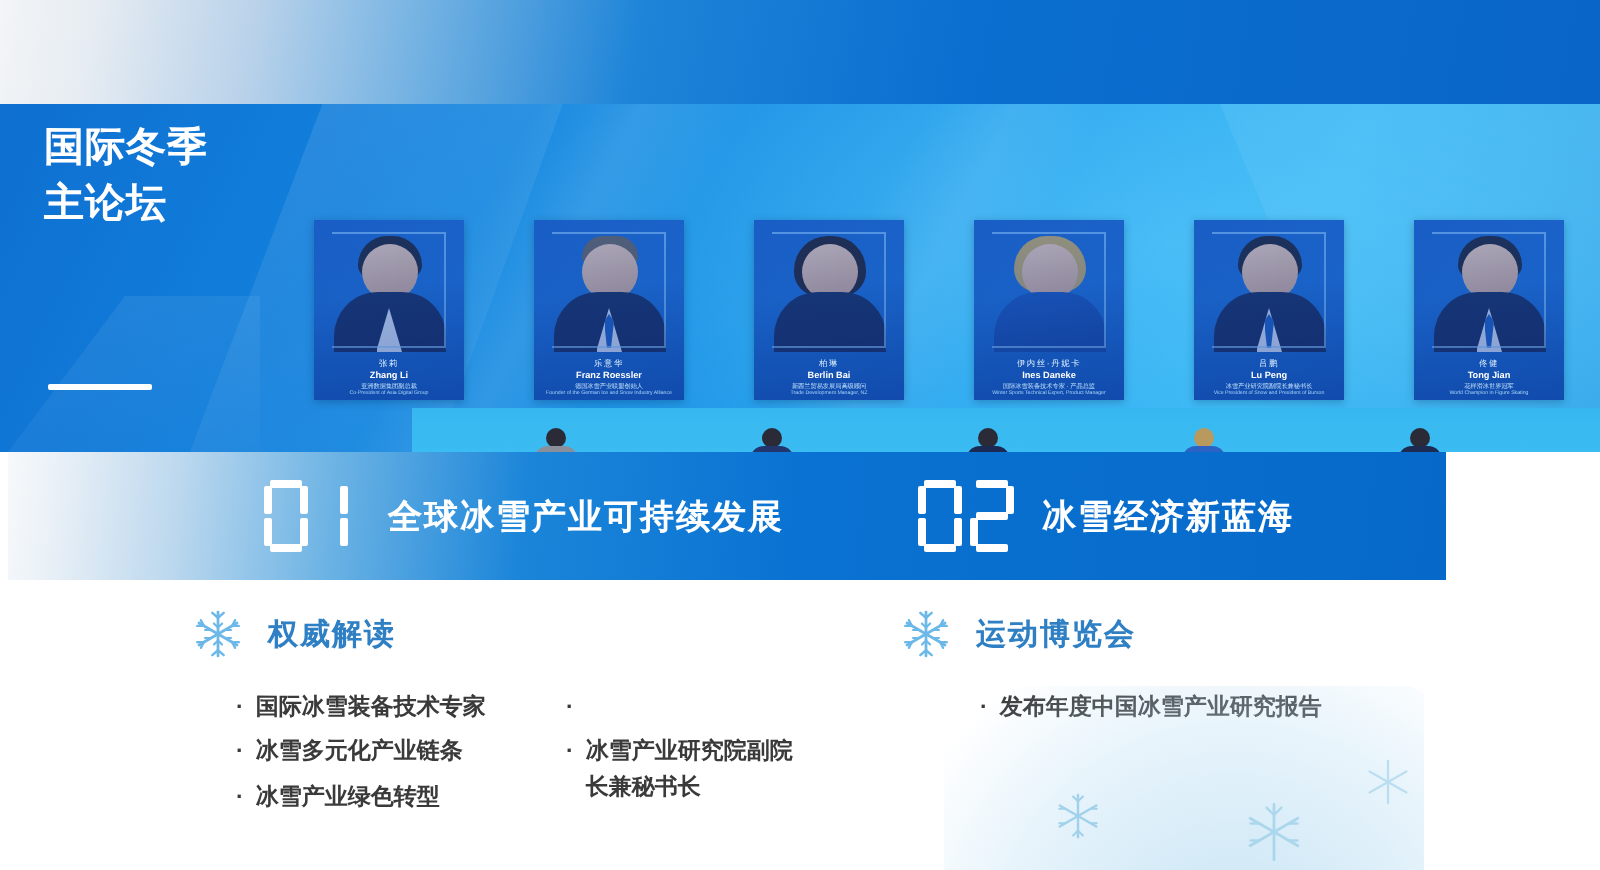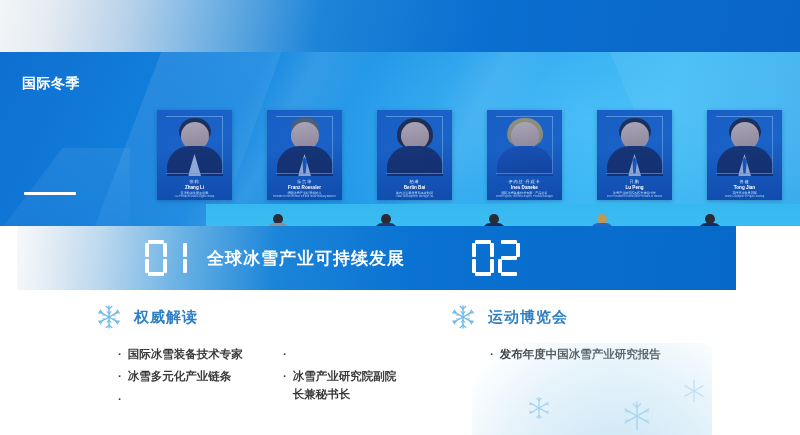--- a/index.html
+++ b/index.html
@@ -42,22 +42,22 @@
   }
   .hero-poly-c{
     position:absolute;right:-30px;top:0px;width:220px;height:190px;
     background:linear-gradient(200deg,rgba(255,255,255,.16),rgba(255,255,255,0));
     clip-path:polygon(0% 0%,100% 0%,100% 100%,36% 100%);
     opacity:.6;
   }
 
   
   .hero-title{
-    position:absolute;left:22px;top:22px;width:130px;
-    color:#fff;font-size:14px;font-weight:700;line-height:1.42;letter-spacing:.5px;
+    position:absolute;left:22px;top:8px;width:130px;
+    color:#fff;font-size:20px;font-weight:700;line-height:1.42;letter-spacing:.5px;
   }
   .hero-rule{
     position:absolute;left:24px;top:140px;width:52px;height:3px;background:#fff;border-radius:1px;
   }
 
   
   .cards{position:absolute;left:157px;top:8px;width:640px;height:116px;}
   .card{
     position:absolute;top:50px;width:75px;height:90px;
     background:linear-gradient(170deg,#1b5fc4 0%,#1f6fd2 40%,#1559b8 100%);
@@ -117,21 +117,21 @@
   .stage{
     position:absolute;left:206px;top:152px;width:594px;height:74px;overflow:hidden;
     background:linear-gradient(180deg,#37b7ef 0%,#3cc0f4 48%,#2aa6e4 100%);
   }
   .panelist{position:absolute;bottom:20px;width:34px;height:44px;}
   .p-head{position:absolute;left:50%;top:0;transform:translateX(-50%);width:10px;height:10px;border-radius:50%;background:#2b2b38;}
   .p-torso{position:absolute;left:50%;top:9px;transform:translateX(-50%);width:22px;height:24px;border-radius:7px 7px 3px 3px;}
 
   
   .band{
-    position:absolute;left:17px;top:226px;width:719px;height:64px;
+    position:absolute;left:4px;top:226px;width:719px;height:64px;
     background:linear-gradient(96deg,#f7f9fb 0%,#e7eff6 4%,#bcd8ee 12%,#6ab2e4 23%,#1b85d9 36%,#0a72d2 55%,#0669c9 100%);
   }
   .band-item{position:absolute;top:0;height:64px;display:flex;align-items:center;}
   .seg-num{display:flex;gap:4px;align-items:center;}
   .seg-digit{
     position:relative;width:22px;height:36px;
   }
   .seg{position:absolute;background:#fff;border-radius:1px;}
   .seg-h{height:4px;left:3px;width:16px;}
   .seg-v{width:4px;height:14px;}
@@ -178,20 +178,21 @@
   <div class="top-strip"></div>
 
   <div class="hero">
     <div class="hero-sheen"></div>
     <div class="hero-poly-a"></div>
     <div class="hero-poly-b"></div>
     <div class="hero-poly-c"></div>
 
     <div class="hero-title">
       <div>国际冬季</div>
+      <div>主论坛</div>
     </div>
     <div class="hero-rule"></div>
 
     <div class="cards">
       <div class="card" style="left:0px;">
         <div class="card-hair"></div>
         <div class="card-head"></div>
         <div class="card-body"></div>
         <div class="card-shirt"></div>
         <div class="card-frame"></div>
@@ -346,20 +347,21 @@
         </div>
 
         <div class="seg-digit">
           <div class="seg seg-h" style="top:0;"></div>
           <div class="seg seg-h" style="top:16px;"></div>
           <div class="seg seg-h" style="bottom:0;"></div>
           <div class="seg seg-v" style="right:0;top:3px;"></div>
           <div class="seg seg-v" style="left:0;bottom:3px;"></div>
         </div>
       </div>
+      <div class="band-label">冰雪经济新蓝海</div>
     </div>
   </div>
 
   <div class="lower">
 
     <div class="col-head" style="left:96px;top:14px;">
       <div class="flake">
         <svg viewBox="0 0 64 64" fill="none" stroke="currentColor" stroke-width="3.4" stroke-linecap="round">
           <line x1="32" y1="5" x2="32" y2="59"></line>
           <line x1="8.6" y1="18.5" x2="55.4" y2="45.5"></line>
@@ -397,20 +399,21 @@
       <div class="bullet">
         <span class="bullet-dot">·</span>
         <span class="bullet-text">国际冰雪装备技术专家</span>
       </div>
       <div class="bullet">
         <span class="bullet-dot">·</span>
         <span class="bullet-text">冰雪多元化产业链条</span>
       </div>
       <div class="bullet">
         <span class="bullet-dot">·</span>
+        <span class="bullet-text">冰雪产业绿色转型</span>
       </div>
     </div>
 
     <div class="bullets" style="left:283px;top:56px;">
       <div class="bullet">
         <span class="bullet-dot">·</span>
       </div>
       <div class="bullet">
         <span class="bullet-dot">·</span>
         <span class="bullet-text" style="max-width:112px;">冰雪产业研究院副院长兼秘书长</span>

